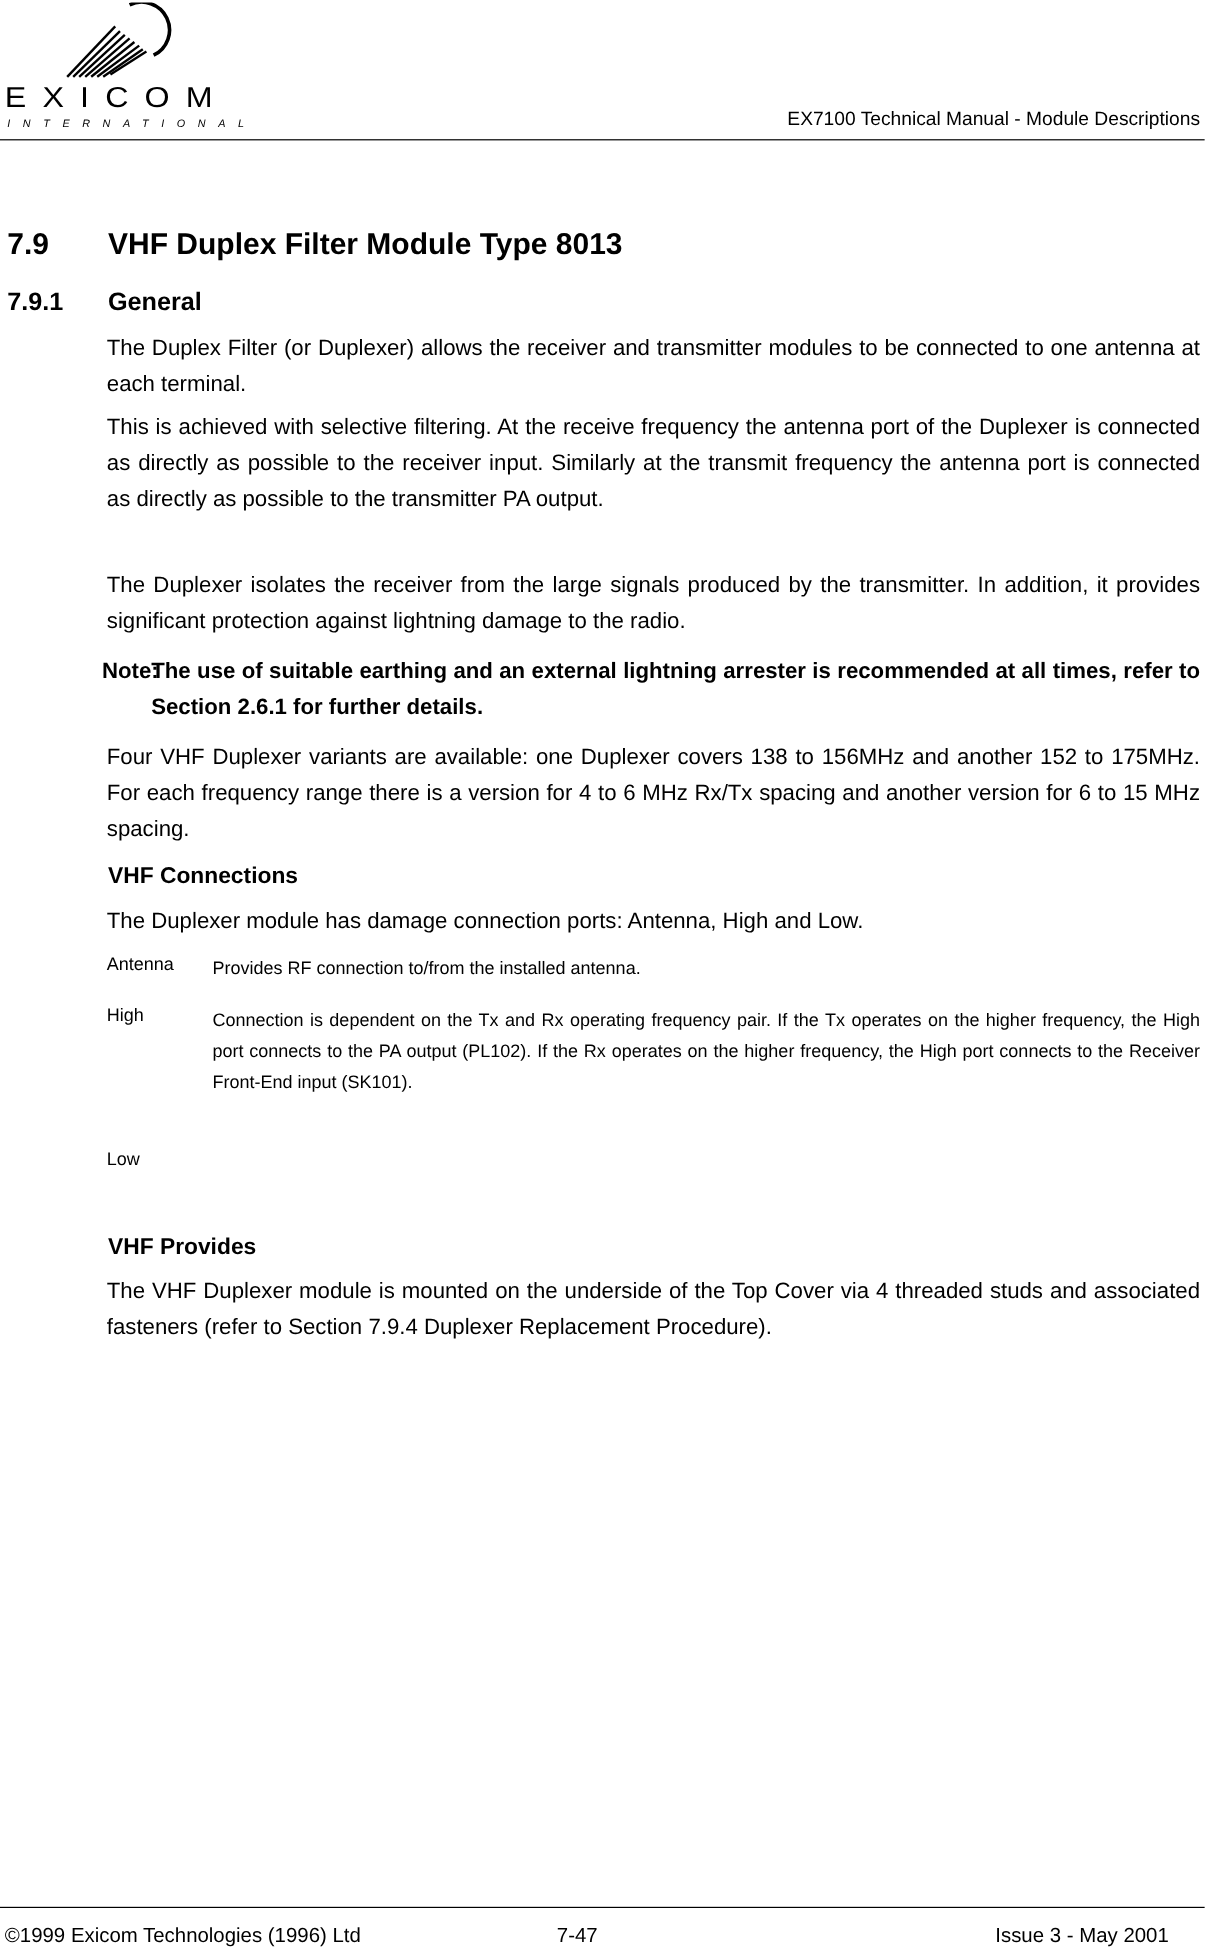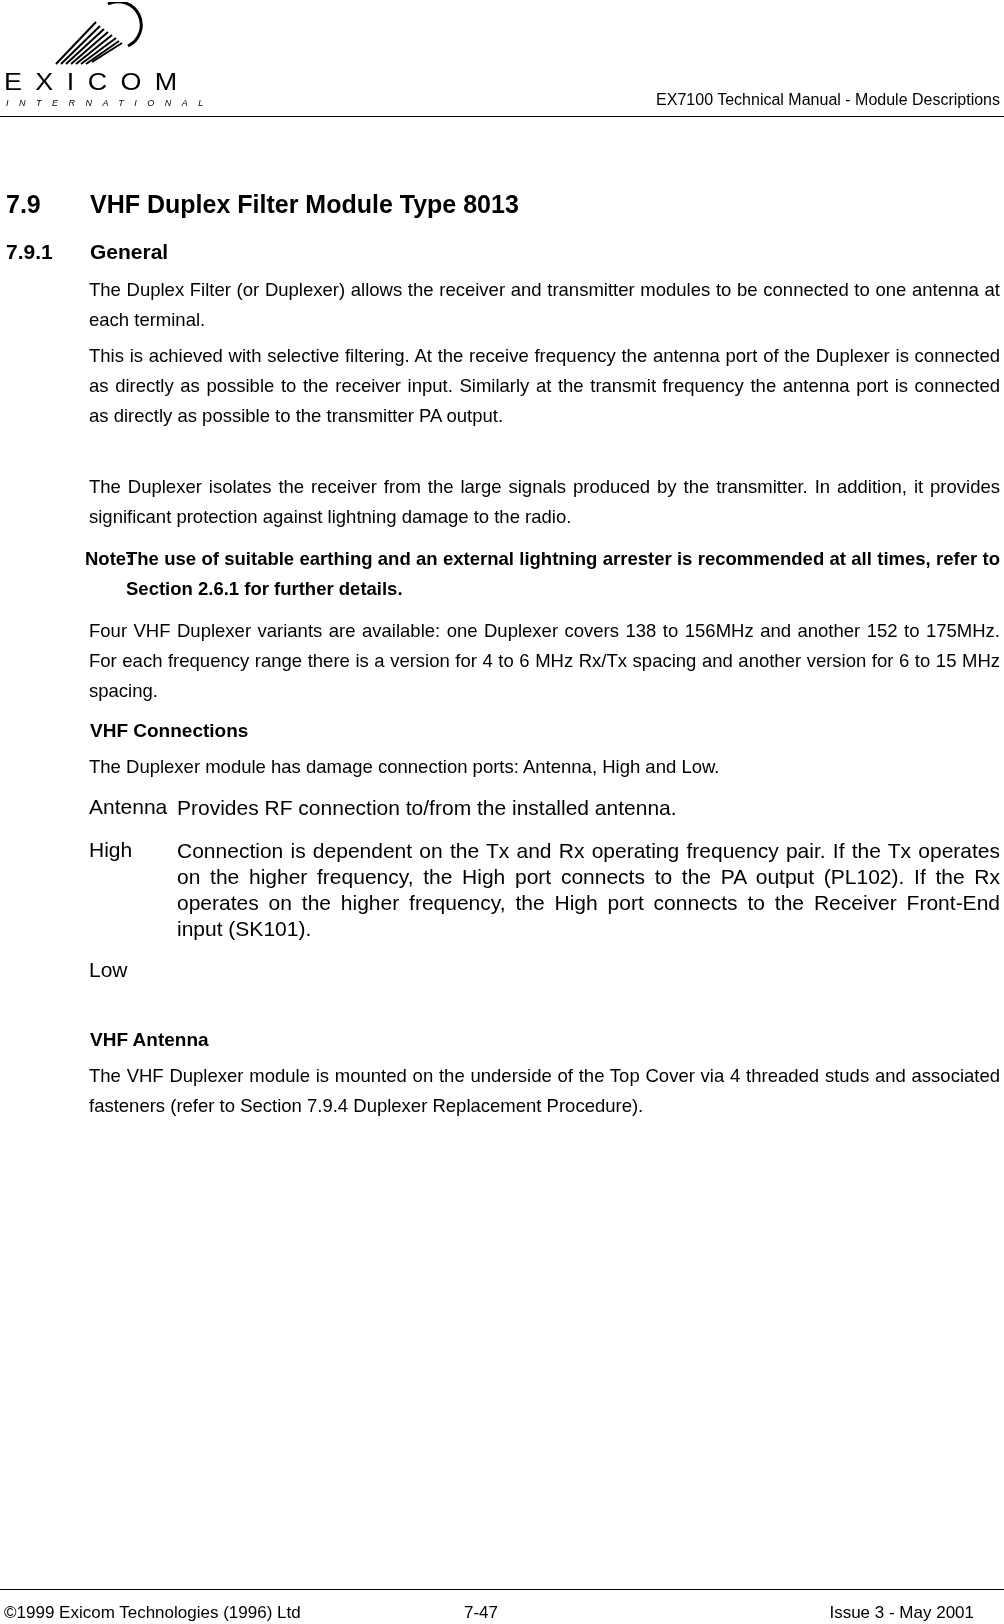--- a/index.html
+++ b/index.html
@@ -31,21 +31,21 @@
   .para {
     position: absolute; left: 89px; width: 911px; font-size: 18.5px; line-height: 30px;
     text-align: justify; text-align-last: left;
   }
   .subhead { position: absolute; left: 90px; font-size: 19px; font-weight: 700; }
 
   .note { position: absolute; left: 81px; width: 919px; font-size: 18.5px; line-height: 30px; }
   .note .label { position: absolute; left: 4px; top: 0; font-weight: 700; }
   .note .text { margin-left: 45px; text-align: justify; text-align-last: left; font-weight: bold; }
 
-  .defrow { position: absolute; left: 89px; width: 911px; font-size: 21px; }
+  .defrow { position: absolute; left: 89px; width: 911px; font-size: 15px; }
   .defrow .term { position: absolute; left: 0; top: 0; }
   .defrow .desc { margin-left: 88px; line-height: 26px; text-align: justify; text-align-last: left; }
 
   .footer { position: absolute; top: 1603px; font-size: 17px; }
 </style>
 </head>
 <body>
 
 <div class="logo">
   <svg width="166" height="66" viewBox="0 0 166 66" style="position:absolute;left:0;top:0;">
@@ -93,19 +93,19 @@
   <div class="desc">Provides RF connection to/from the installed antenna.</div>
 </div>
 <div class="defrow" style="top:838px;">
   <span class="term">High</span>
   <div class="desc">Connection is dependent on the Tx and Rx operating frequency pair. If the Tx operates on the higher frequency, the High port connects to the PA output (PL102). If the Rx operates on the higher frequency, the High port connects to the Receiver Front-End input (SK101).</div>
 </div>
 <div class="defrow" style="top:958px;">
   <span class="term">Low</span>
 </div>
 
-<div class="subhead" style="top:1029px;">VHF Antenna</div>
+<div class="subhead" style="top:1029px;">VHF Provides</div>
 <div class="para" style="top:1061px;">The VHF Duplexer module is mounted on the underside of the Top Cover via 4 threaded studs and associated fasteners (refer to Section 7.9.4 Duplexer Replacement Procedure).</div>
 
 <div class="rule-bottom"></div>
 <div class="footer" style="left:4px;">©1999 Exicom Technologies (1996) Ltd</div>
 <div class="footer" style="left:464px;">7-47</div>
 <div class="footer" style="right:30px;">Issue 3 - May 2001</div>
 
 </body></html>

